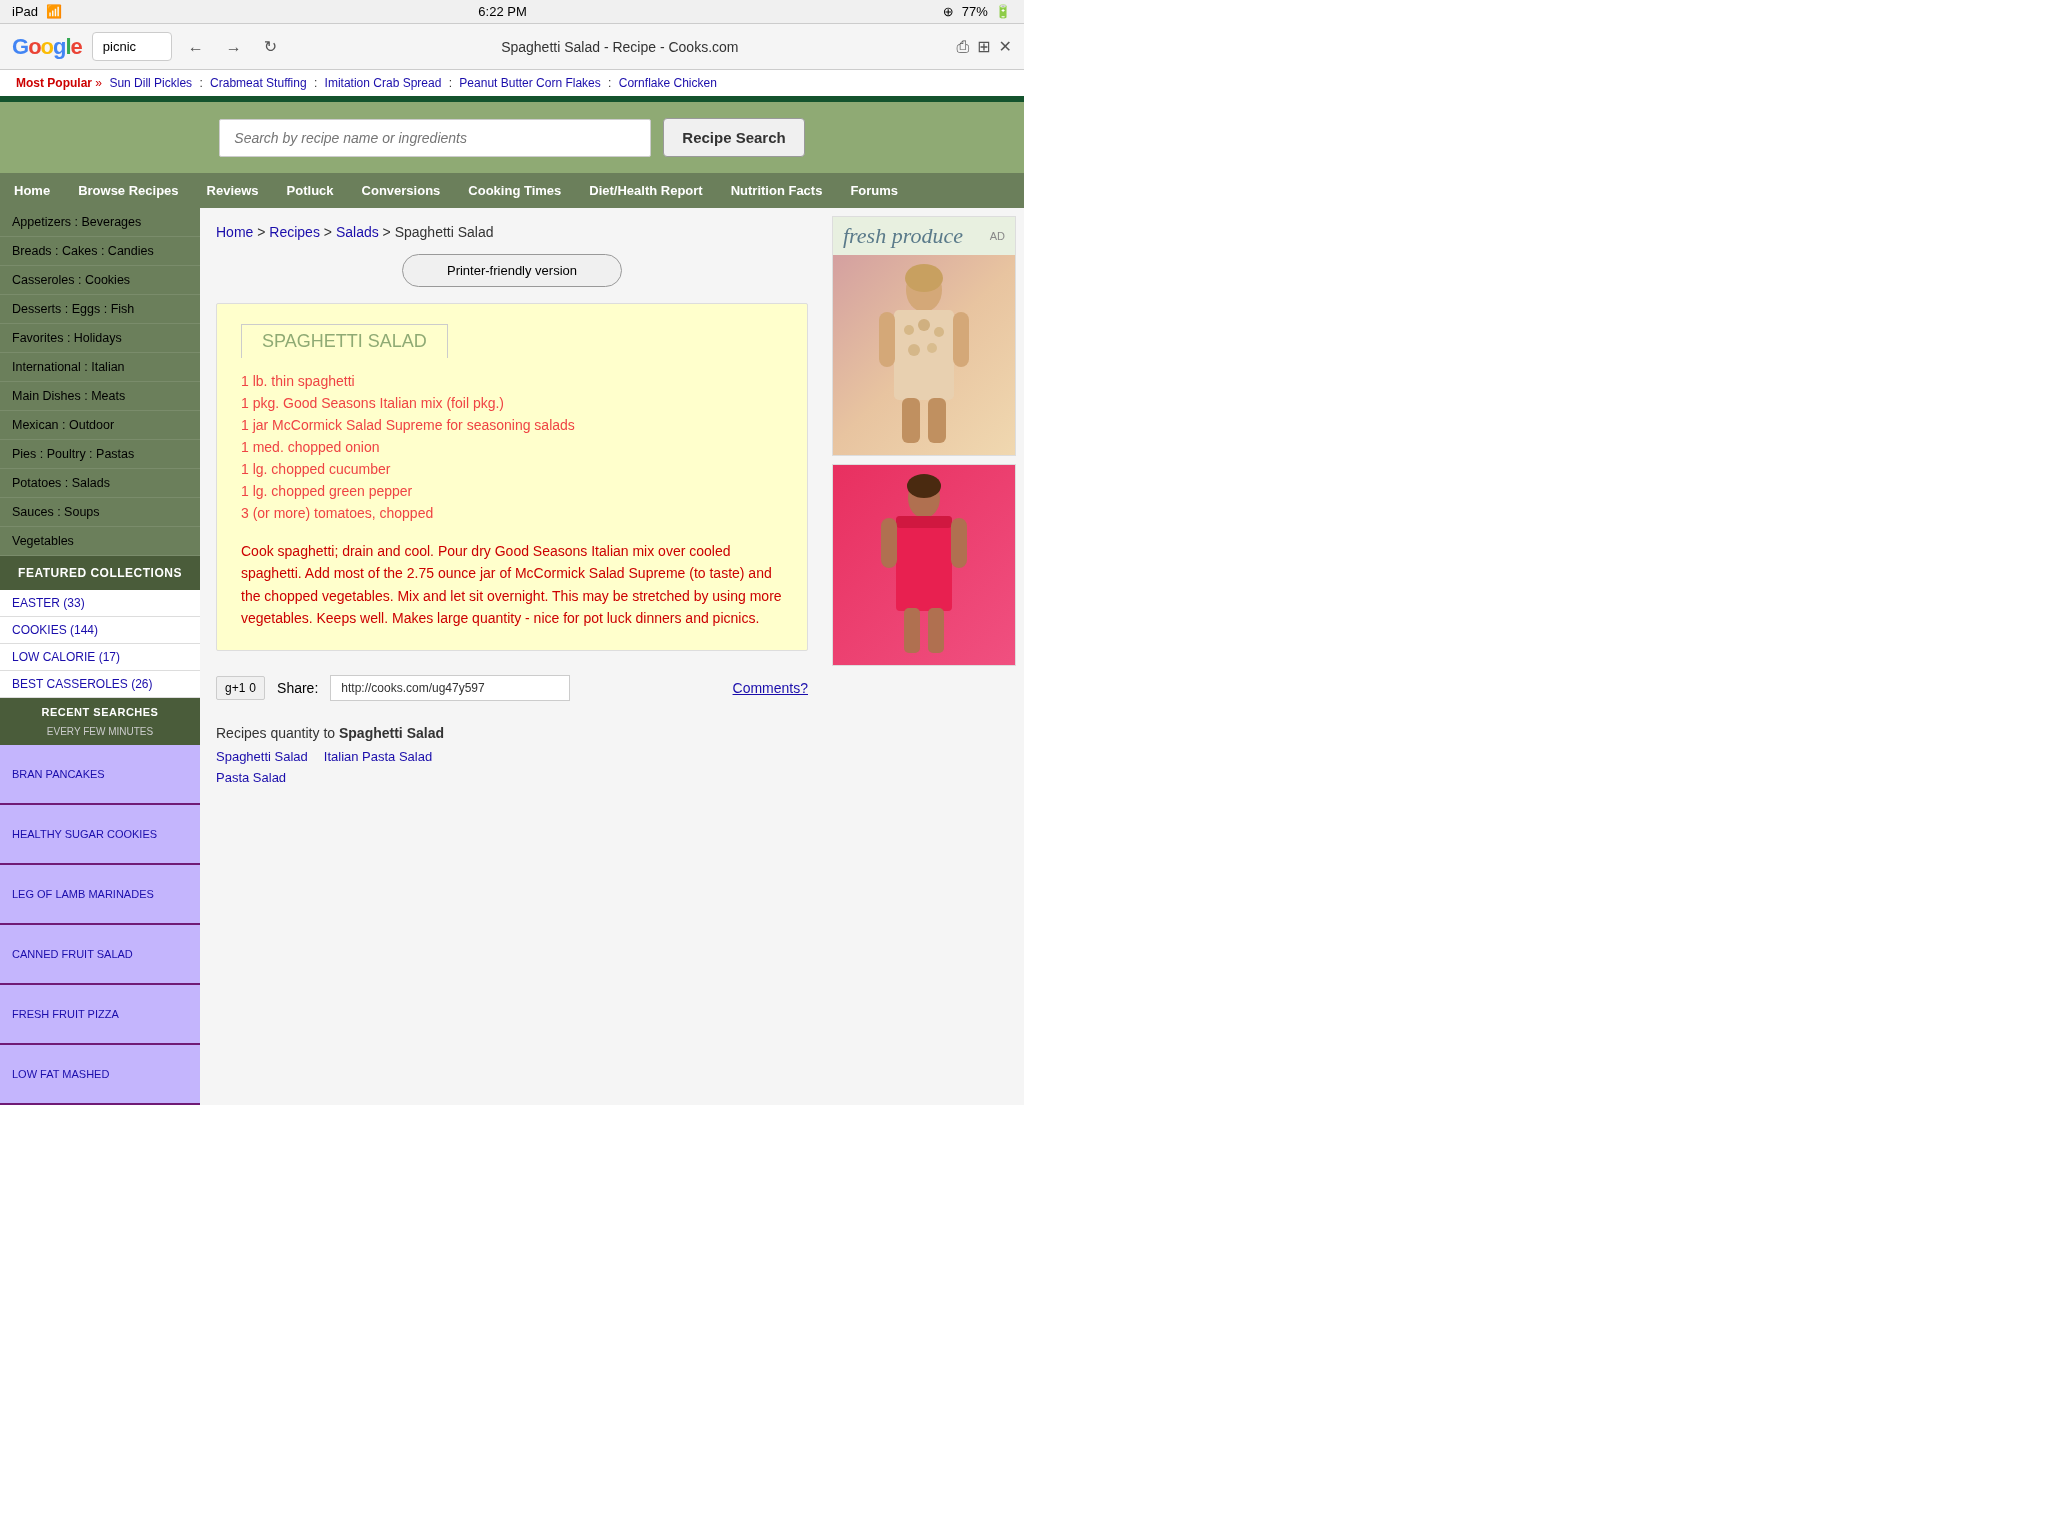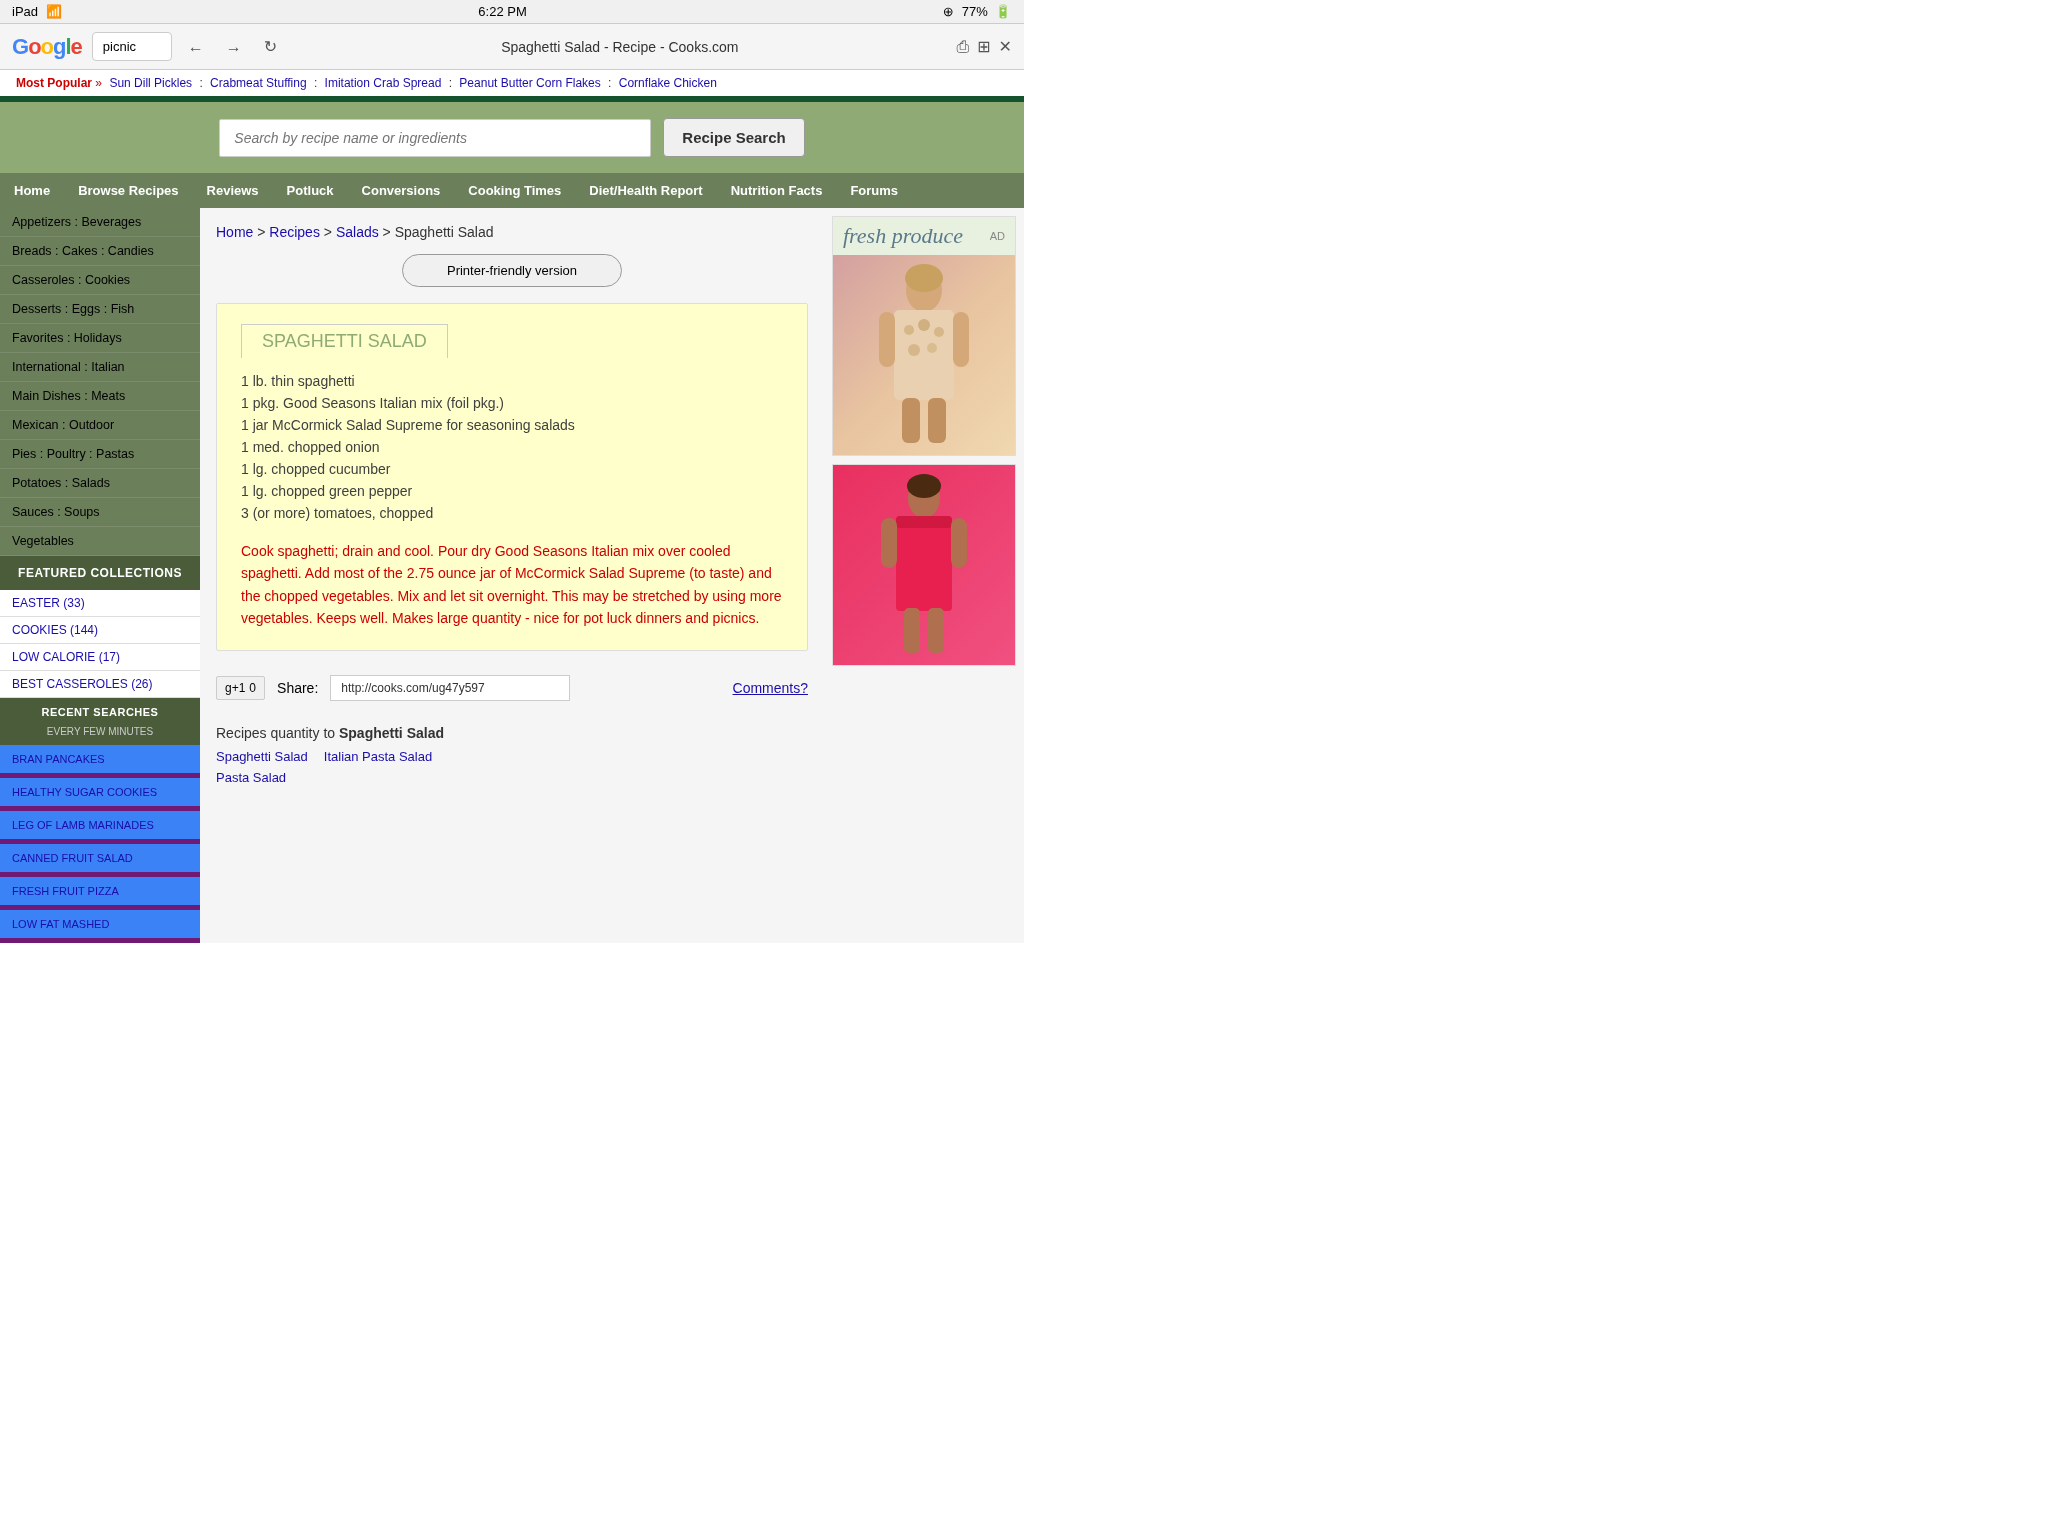--- a/index.html
+++ b/index.html
@@ -175,24 +175,24 @@
       background: #4a5c3a;
       color: #ccc;
       text-align: center;
       padding: 0 8px 8px;
       font-size: 10px;
     }
     .sidebar-recent-item {
       display: block;
       color: #1a0dab;
       text-decoration: none;
-      padding: 8px 12px;
+      padding: 23px 12px;
       font-size: 11px;
-      border-bottom: 5px solid #701a75;
-      background: #3b82f6;
+      border-bottom: 2px solid #701a75;
+      background: #c4b5fd;
     }
 
     
     .main-content {
       flex: 1;
       padding: 16px;
       background: #f5f5f5;
     }
     .breadcrumb {
       font-size: 14px;
@@ -235,21 +235,21 @@
     }
     .recipe-title-wrapper {
       margin-bottom: 12px;
     }
     .ingredient-list {
       list-style: none;
       margin-bottom: 16px;
     }
     .ingredient-list li {
       font-size: 14px;
-      color: #404040;
+      color: #ef4444;
       padding: 3px 0;
     }
     .recipe-instructions {
       font-size: 14px;
       color: #cc0000;
       line-height: 1.6;
     }
 
     
     .share-section {

